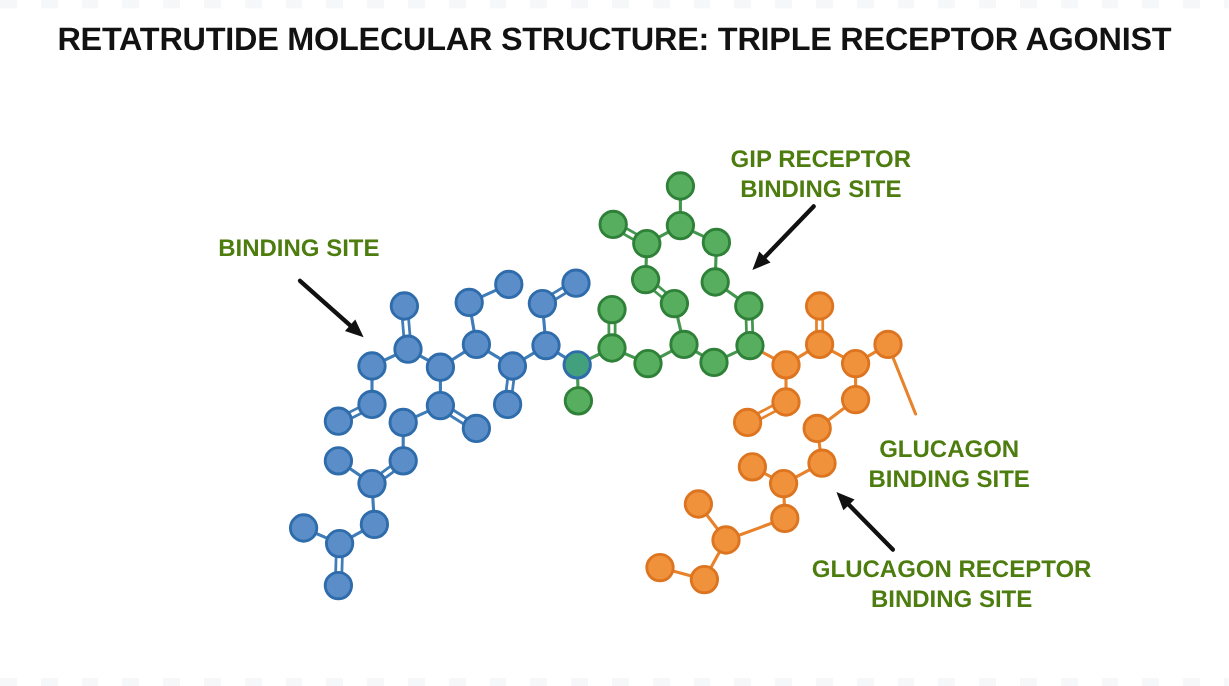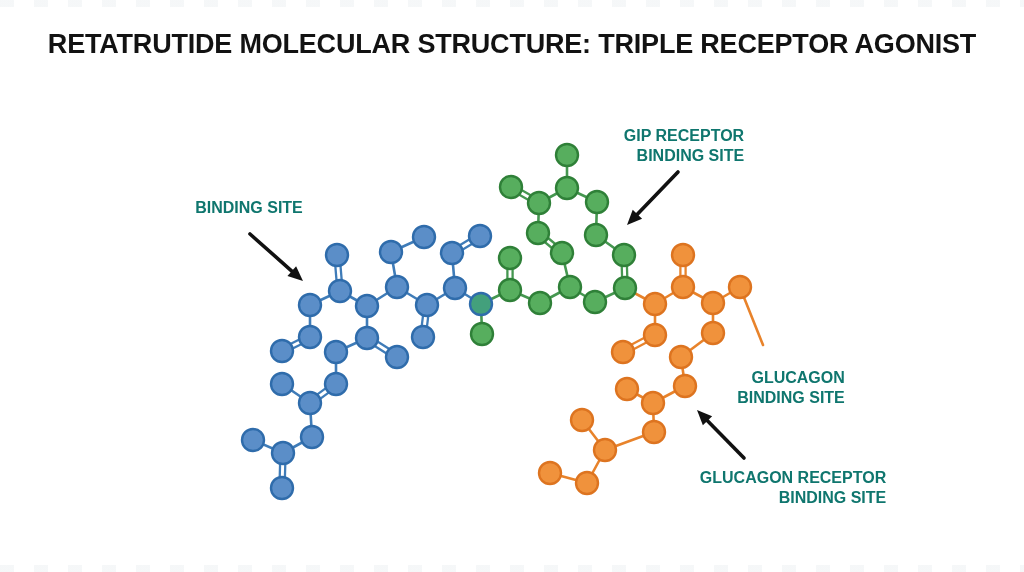--- a/index.html
+++ b/index.html
@@ -1,21 +1,21 @@
 <!DOCTYPE html>
 <html><head>
 <meta charset="utf-8">
 <style>
   html,body{margin:0;padding:0;background:#fff;}
   .canvas{position:relative;width:1024px;height:572px;background:#ffffff;overflow:hidden;
           font-family:"Liberation Sans",sans-serif;}
-  .title{position:absolute;left:0;top:29px;width:100%;text-align:center;
+  .title{position:absolute;left:0;top:18px;width:100%;text-align:center;
          font-size:27px;font-weight:bold;color:#121212;letter-spacing:-0.2px;white-space:nowrap;}
-  .mol-label{position:absolute;transform:translate(-50%,-50%);text-align:right;
-             font-size:16px;font-weight:bold;color:#0f766e;line-height:1.24;white-space:nowrap;}
+  .mol-label{position:absolute;transform:translate(-50%,-50%);text-align:center;
+             font-size:20px;font-weight:bold;color:#4d7c0f;line-height:1.24;white-space:nowrap;}
   #mol{position:absolute;left:0;top:0;}
   .edge-artifact{position:absolute;left:0;width:100%;height:7px;opacity:0.10;
     background:repeating-linear-gradient(90deg,#9fb2bd 0 14px,#fff 14px 34px);}
   .edge-top{top:0;}
   .edge-bottom{bottom:0;}
 </style>
 </head>
 <body>
 
 <div class="canvas">

